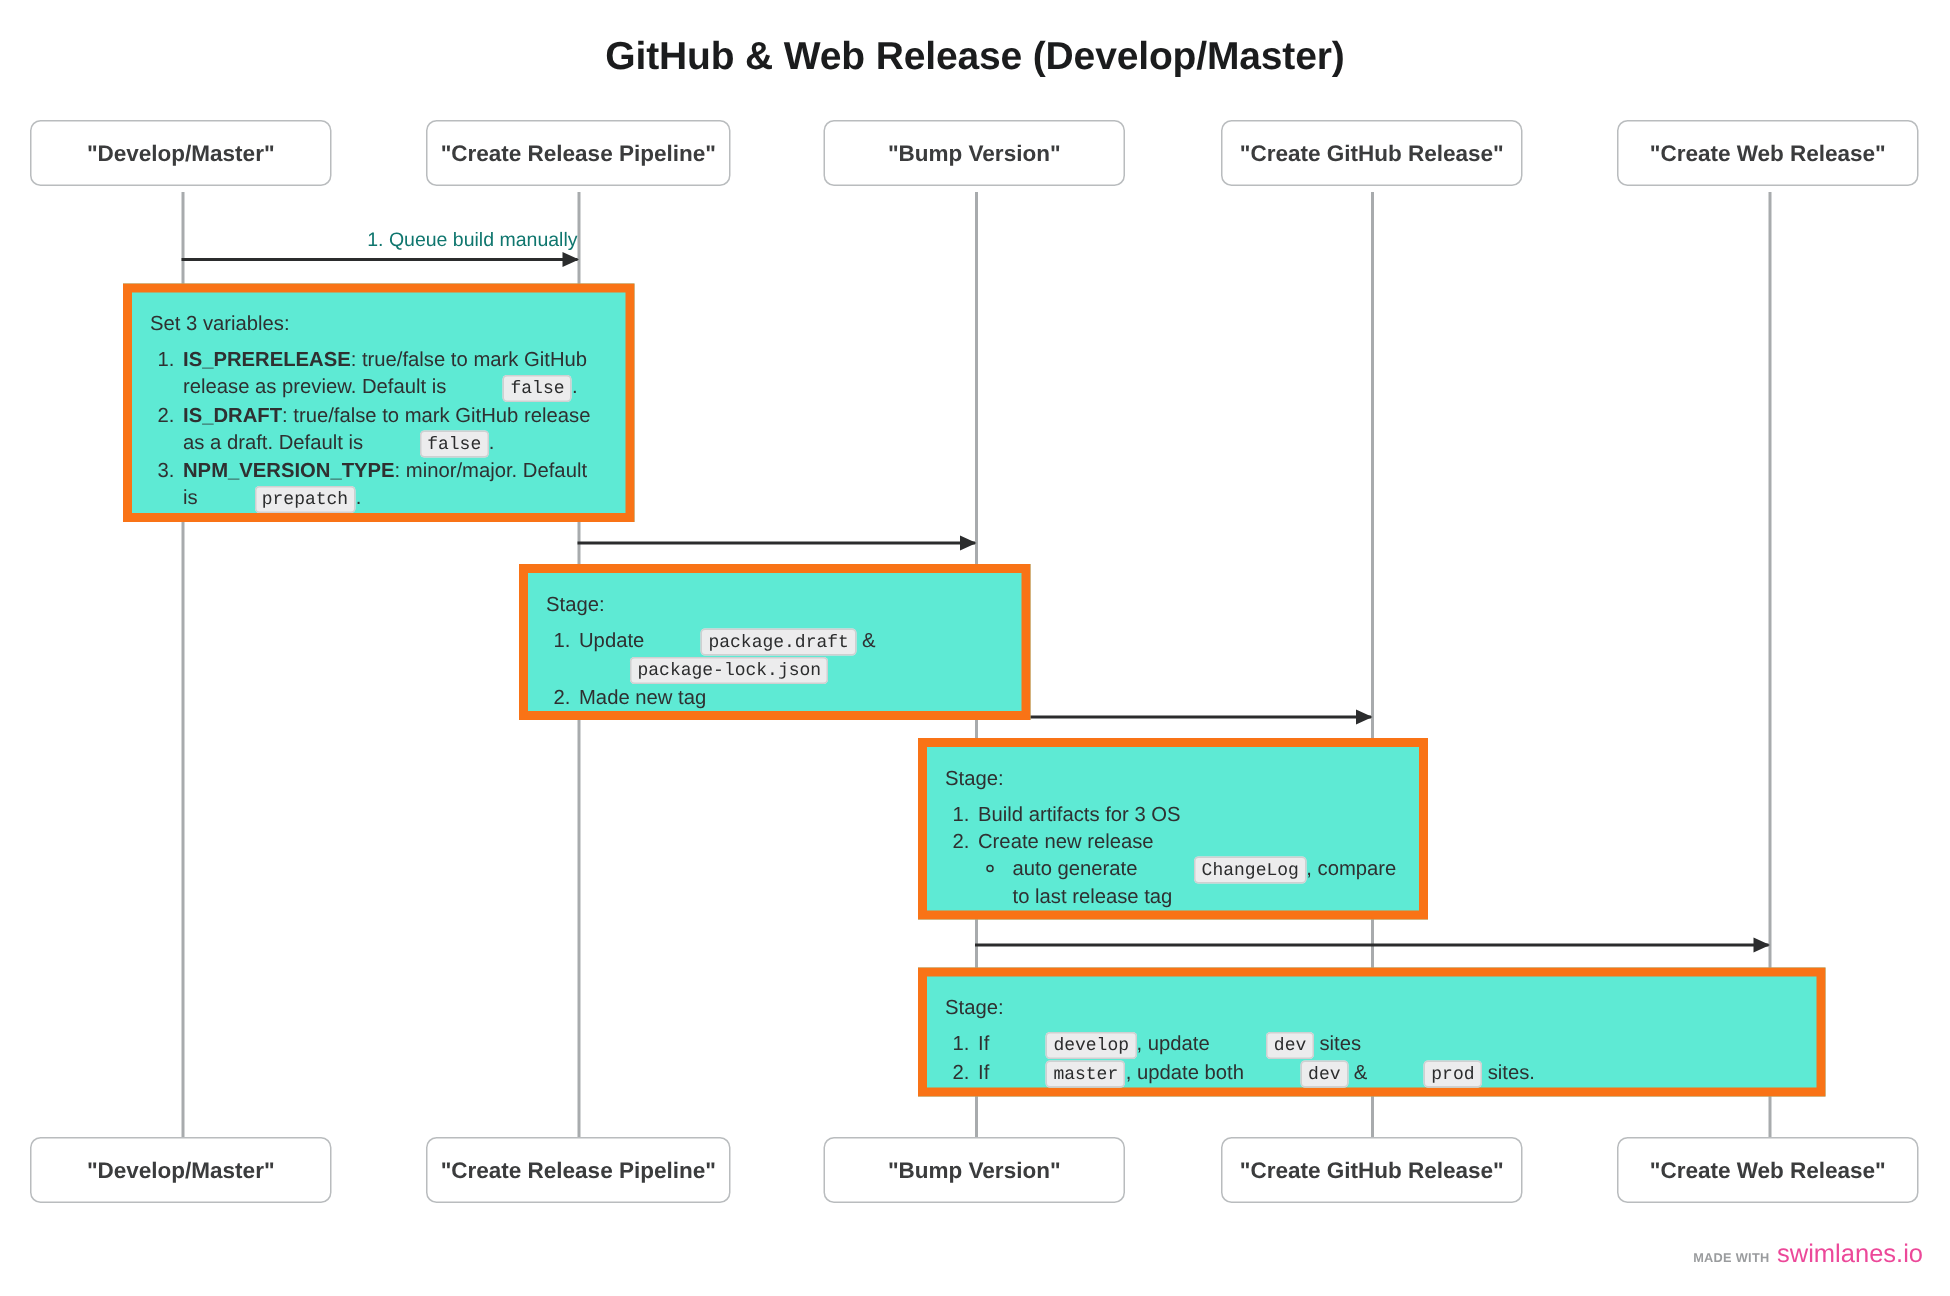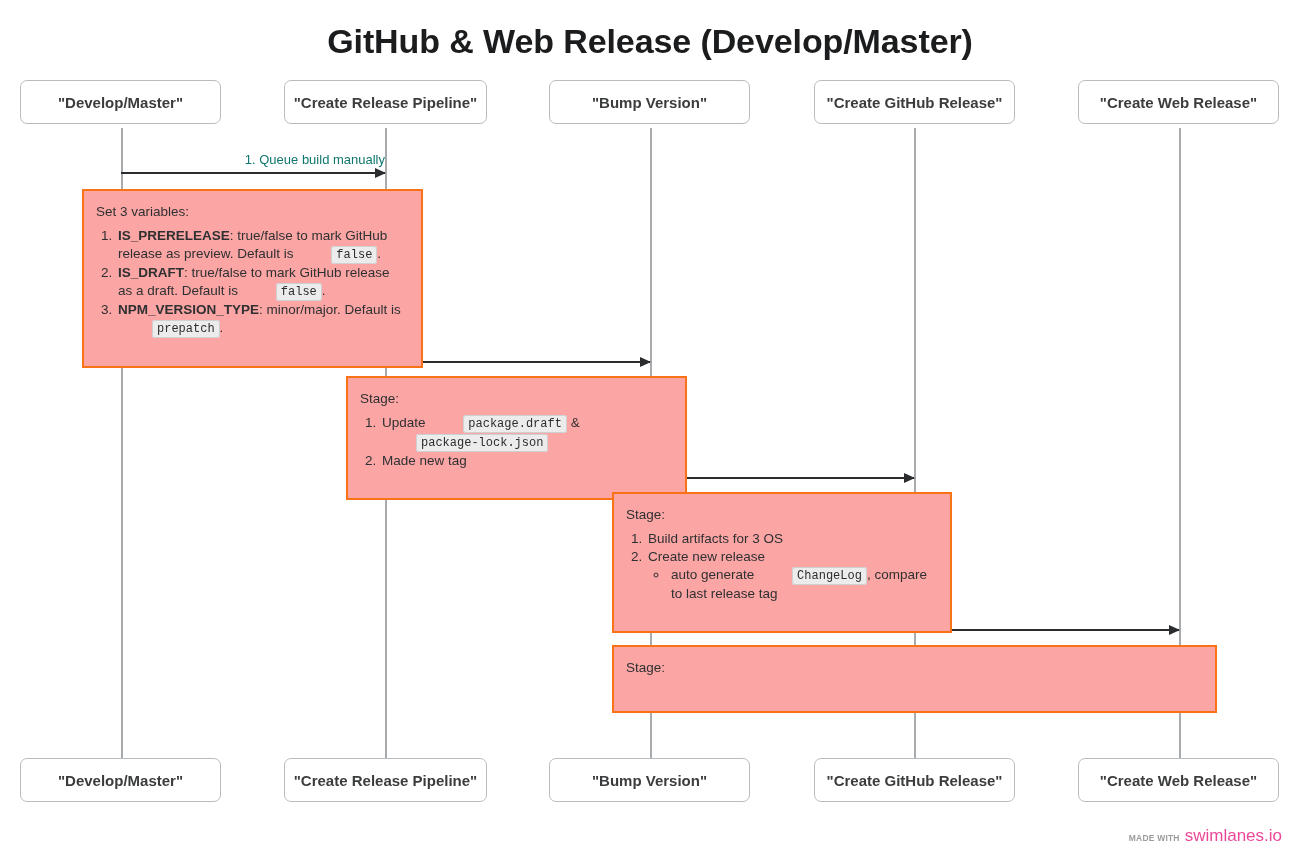--- a/index.html
+++ b/index.html
@@ -21,21 +21,21 @@
     height: 864px;
   }
 
   
   .diagram-title {
     position: absolute;
     left: 0;
     top: 22px;
     width: 1300px;
     text-align: center;
-    font-size: 34px;
+    font-size: 26px;
     font-weight: bold;
     color: #1b1c1d;
     letter-spacing: -0.1px;
   }
 
   
   .lifeline {
     position: absolute;
     width: 2px;
     background: #a8abad;
@@ -85,24 +85,24 @@
     color: #0f766e;
     text-align: right;
     white-space: nowrap;
     z-index: 4;
   }
 
   
   .note {
     position: absolute;
     box-sizing: border-box;
-    background: #fca5a5;
-    border: 2px solid #f97316;
+    background: #5eead4;
+    border: 6px solid #f97316;
     z-index: 3;
-    padding: 12px 14px 28px 12px;
+    padding: 12px 14px 0 12px;
     font-size: 13.5px;
     line-height: 18px;
     color: #2f3031;
   }
   .note-head {
     margin: 0 0 6px 0;
   }
   .note ol {
     margin: 0;
     padding-left: 20px;
@@ -217,20 +217,24 @@
           <li><span>auto generate </span><code>ChangeLog</code><span>, compare to last release tag</span></li>
         </ul>
       </li>
     </ol>
   </div>
 
   <div class="message" style="left:650px; top:629px; width:529px;"></div>
 
   <div class="note" style="left:612px; top:645px; width:605px;">
     <p class="note-head">Stage:</p>
+    <ol>
+      <li><span>If </span><code>develop</code><span>, update </span><code>dev</code><span> sites</span></li>
+      <li><span>If </span><code>master</code><span>, update both </span><code>dev</code><span> &amp; </span><code>prod</code><span> sites.</span></li>
+    </ol>
   </div>
 
   <div class="participant" style="left:20px; top:758px; width:201px;">
     <span>"Develop/Master"</span>
   </div>
   <div class="participant" style="left:284px; top:758px; width:203px;">
     <span>"Create Release Pipeline"</span>
   </div>
   <div class="participant" style="left:549px; top:758px; width:201px;">
     <span>"Bump Version"</span>

